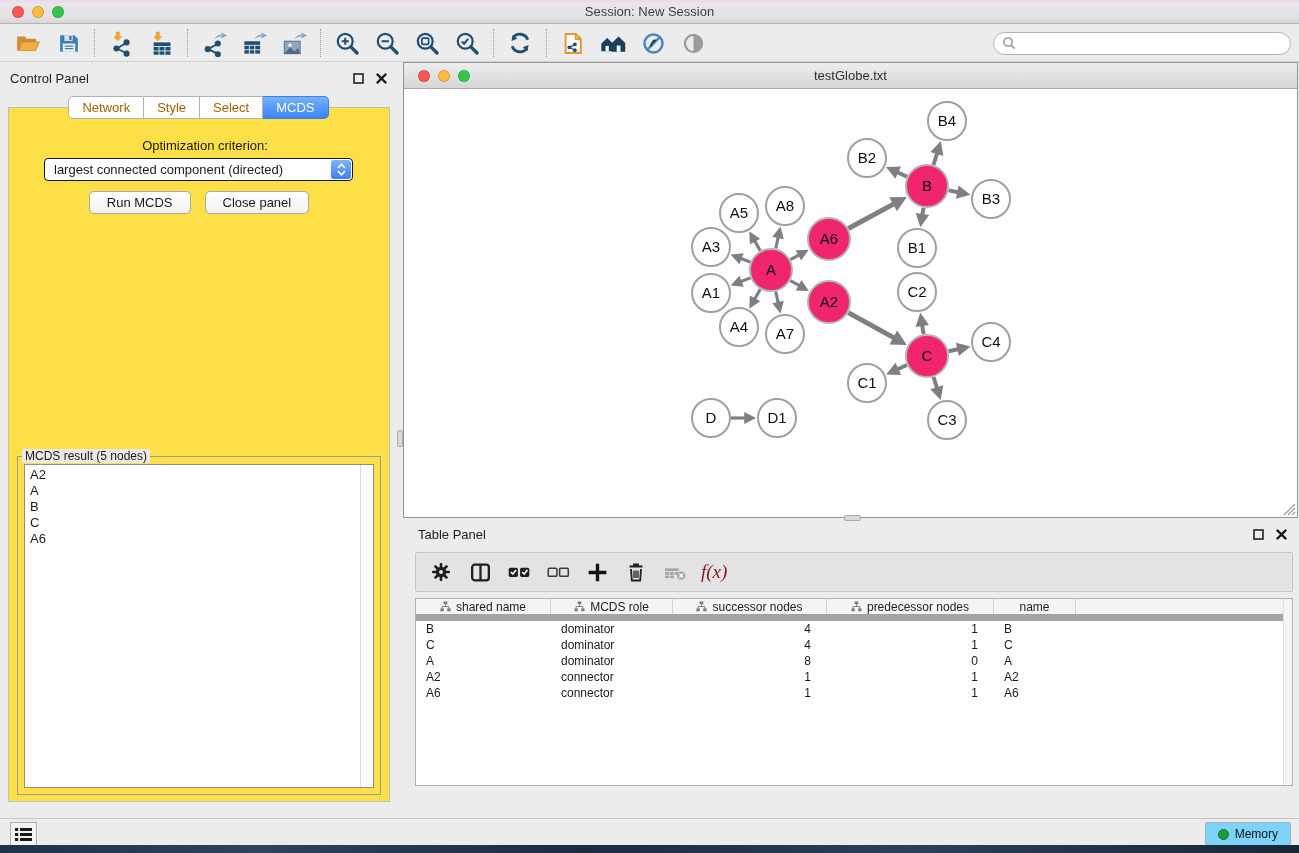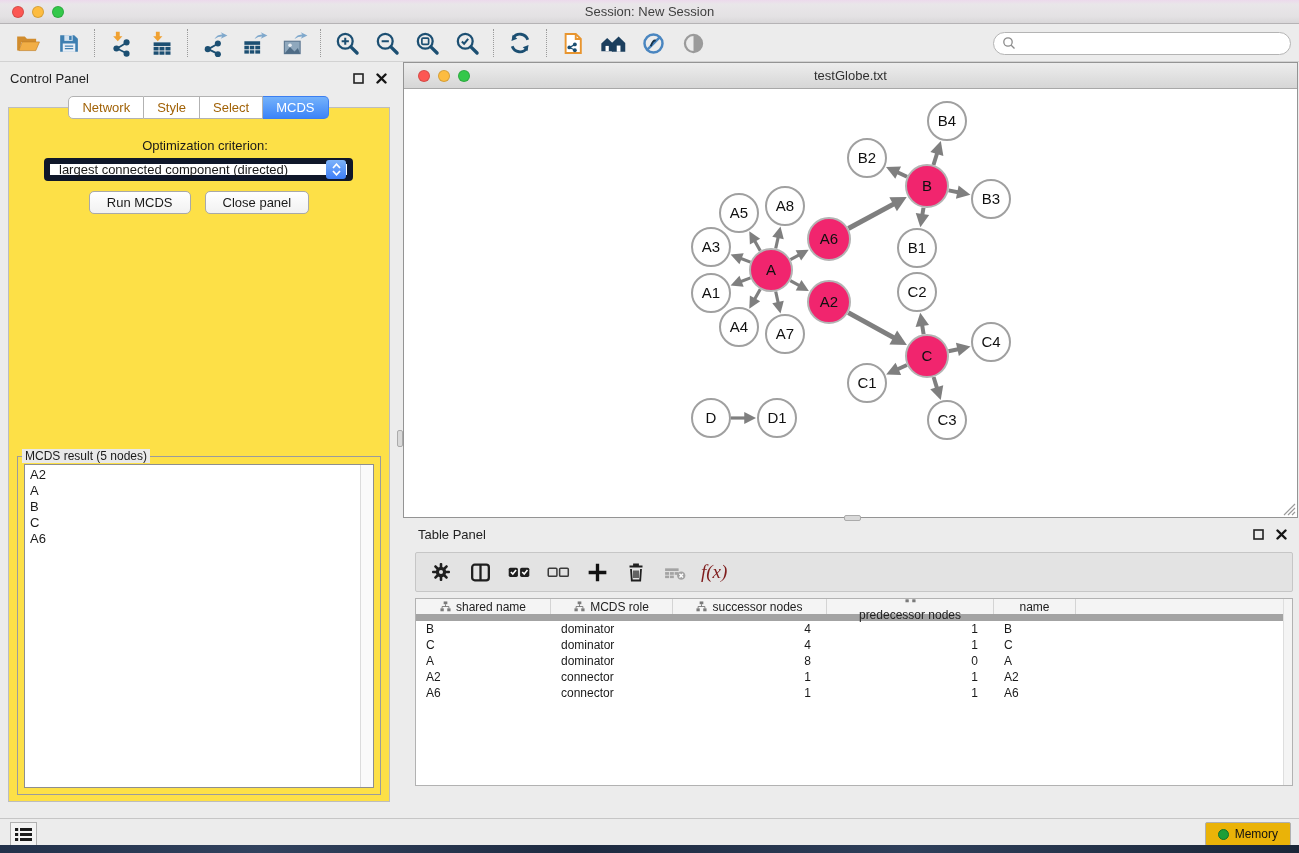--- a/index.html
+++ b/index.html
@@ -32,21 +32,21 @@
   .cp-header{ position:absolute; top:6px; left:10px; right:10px; height:18px; display:flex; justify-content:space-between; align-items:center;}
   .cp-tabs{ position:absolute; top:33px; left:0; right:0; display:flex; justify-content:center; z-index:3; }
   .seg{ display:inline-flex; }
   .seg .tab{ background:#fff; border:1px solid #b2b2b2; border-left-width:0; padding:3px 13px; font-size:13px; color:#a16207; line-height:15px; cursor:default;}
   .seg .tab:first-child{ border-left-width:1px; border-radius:5px 0 0 5px; }
   .seg .tab:last-child{ border-radius:0 5px 5px 0; }
   .seg .tab.active{ background:linear-gradient(#74b2fb,#3c84f8); border-color:#3c7ef0; color:#fff; }
   .cp-content{ position:absolute; top:44px; left:8px; right:7px; bottom:8px; background:#fde047; border:1px solid #bdbdbd; z-index:1;padding-left:12px;}
   .crit-label{ margin-top:30px; text-align:center; font-size:13px; }
   .combo{ position:absolute; left:35px; top:50px; width:309px; height:23px; background:#fff;
-    border:6px solid #0f172a; border-radius:4px; display:flex; align-items:center; }
+    border:1px solid #0f172a; border-radius:4px; display:flex; align-items:center; }
   .combo-text{ flex:1; padding-left:9px; font-size:13px; white-space:nowrap; }
   .combo-stepper{ width:20px; height:19px; margin-right:1px; border-radius:3px;
     background:linear-gradient(#7db3fa,#3d7ef8); display:flex; flex-direction:column; align-items:center; justify-content:center; gap:1px;}
   .btn-row{ position:absolute; top:83px; left:0; right:0; display:flex; justify-content:center; gap:14px; }
   .btn{ background:linear-gradient(#ffffff,#f1f1f1); border:1px solid #a9a9a9; border-radius:5px;
     height:23px; padding:0 17px; font-size:13px; display:flex; align-items:center; cursor:default;}
   .groupbox{ position:absolute; left:8px; right:8px; top:348px; bottom:6px; border:1px solid #9b9b9b; }
   .groupbox .legend{ position:absolute; top:-8px; left:4px; background:#e9e9e9; padding:0 3px; font-size:12px; }
   .result-list{ position:absolute; inset:7px 6px 6px 6px; background:#fff; border:1px solid #8e8e8e; overflow:hidden;}
   .result-list .items{ position:absolute; inset:2px 15px 2px 5px; font-size:13px; line-height:16px; }
@@ -74,21 +74,21 @@
   .dt-row{ display:flex; height:16px; align-items:center; }
   .dt-cell{ font-size:12px; white-space:nowrap; overflow:hidden; }
   .dt-cell.al{ text-align:left; padding-left:10px; }
   .dt-cell.ar{ text-align:right; padding-right:16px; }
   .dt-scroll{ position:absolute; top:0; bottom:0; right:0; width:9px; background:#f4f4f4; border-left:1px solid #dedede;}
   .tp-tabs{ position:absolute; top:268px; left:0; right:0; display:flex; justify-content:center; }
   
   .statusbar{ position:absolute; left:0; right:0; top:818px; height:27px; background:#ececec; border-top:1px solid #c6c6c6; }
   .status-left-btn{ position:absolute; left:10px; top:3px; width:27px; height:24px; background:#f3f3f3;
     border:1px solid #b0b0b0; display:flex; align-items:center; justify-content:center; }
-  .memory-btn{ position:absolute; right:8px; top:3px; height:24px; background:#eab308; border:1px solid #b0b0b0;
+  .memory-btn{ position:absolute; right:8px; top:3px; height:24px; background:#7dd3fc; border:1px solid #b0b0b0;
     border-radius:2px; display:flex; align-items:center; gap:6px; padding:0 12px; font-size:12px; color:#111; }
   .memory-dot{ width:11px; height:11px; border-radius:50%; background:#1e9e38; border:1px solid #157029; }
   .desktop-strip{ position:absolute; left:0; right:0; bottom:0; height:8px;
     background:linear-gradient(90deg,#22314a,#31425e 20%,#1d2a40 45%,#2e3f5a 70%,#1a2638); }
   svg{ display:block; }
 </style>
 </head>
 <body>
 
 <div class="titlebar">
@@ -512,21 +512,21 @@
           <span>
             <svg width="11" height="11" viewBox="0 0 12 12">
               <rect x="4" y="0.5" width="4" height="3" fill="#7a7a7a"></rect>
               <rect x="0.5" y="8" width="3.6" height="3.2" fill="#7a7a7a"></rect>
               <rect x="7.9" y="8" width="3.6" height="3.2" fill="#7a7a7a"></rect>
               <path d="M6 3.5 V6 M2.3 8 V6 H9.7 V8" fill="none" stroke="#7a7a7a" stroke-width="1"></path>
             </svg>
           </span>
           <span>successor nodes</span>
         </div>
-        <div class="dt-hcell" style="width: 167px; flex-direction: column;">
+        <div class="dt-hcell" style="width: 167px;">
           <span>
             <svg width="11" height="11" viewBox="0 0 12 12">
               <rect x="4" y="0.5" width="4" height="3" fill="#7a7a7a"></rect>
               <rect x="0.5" y="8" width="3.6" height="3.2" fill="#7a7a7a"></rect>
               <rect x="7.9" y="8" width="3.6" height="3.2" fill="#7a7a7a"></rect>
               <path d="M6 3.5 V6 M2.3 8 V6 H9.7 V8" fill="none" stroke="#7a7a7a" stroke-width="1"></path>
             </svg>
           </span>
           <span>predecessor nodes</span>
         </div>

